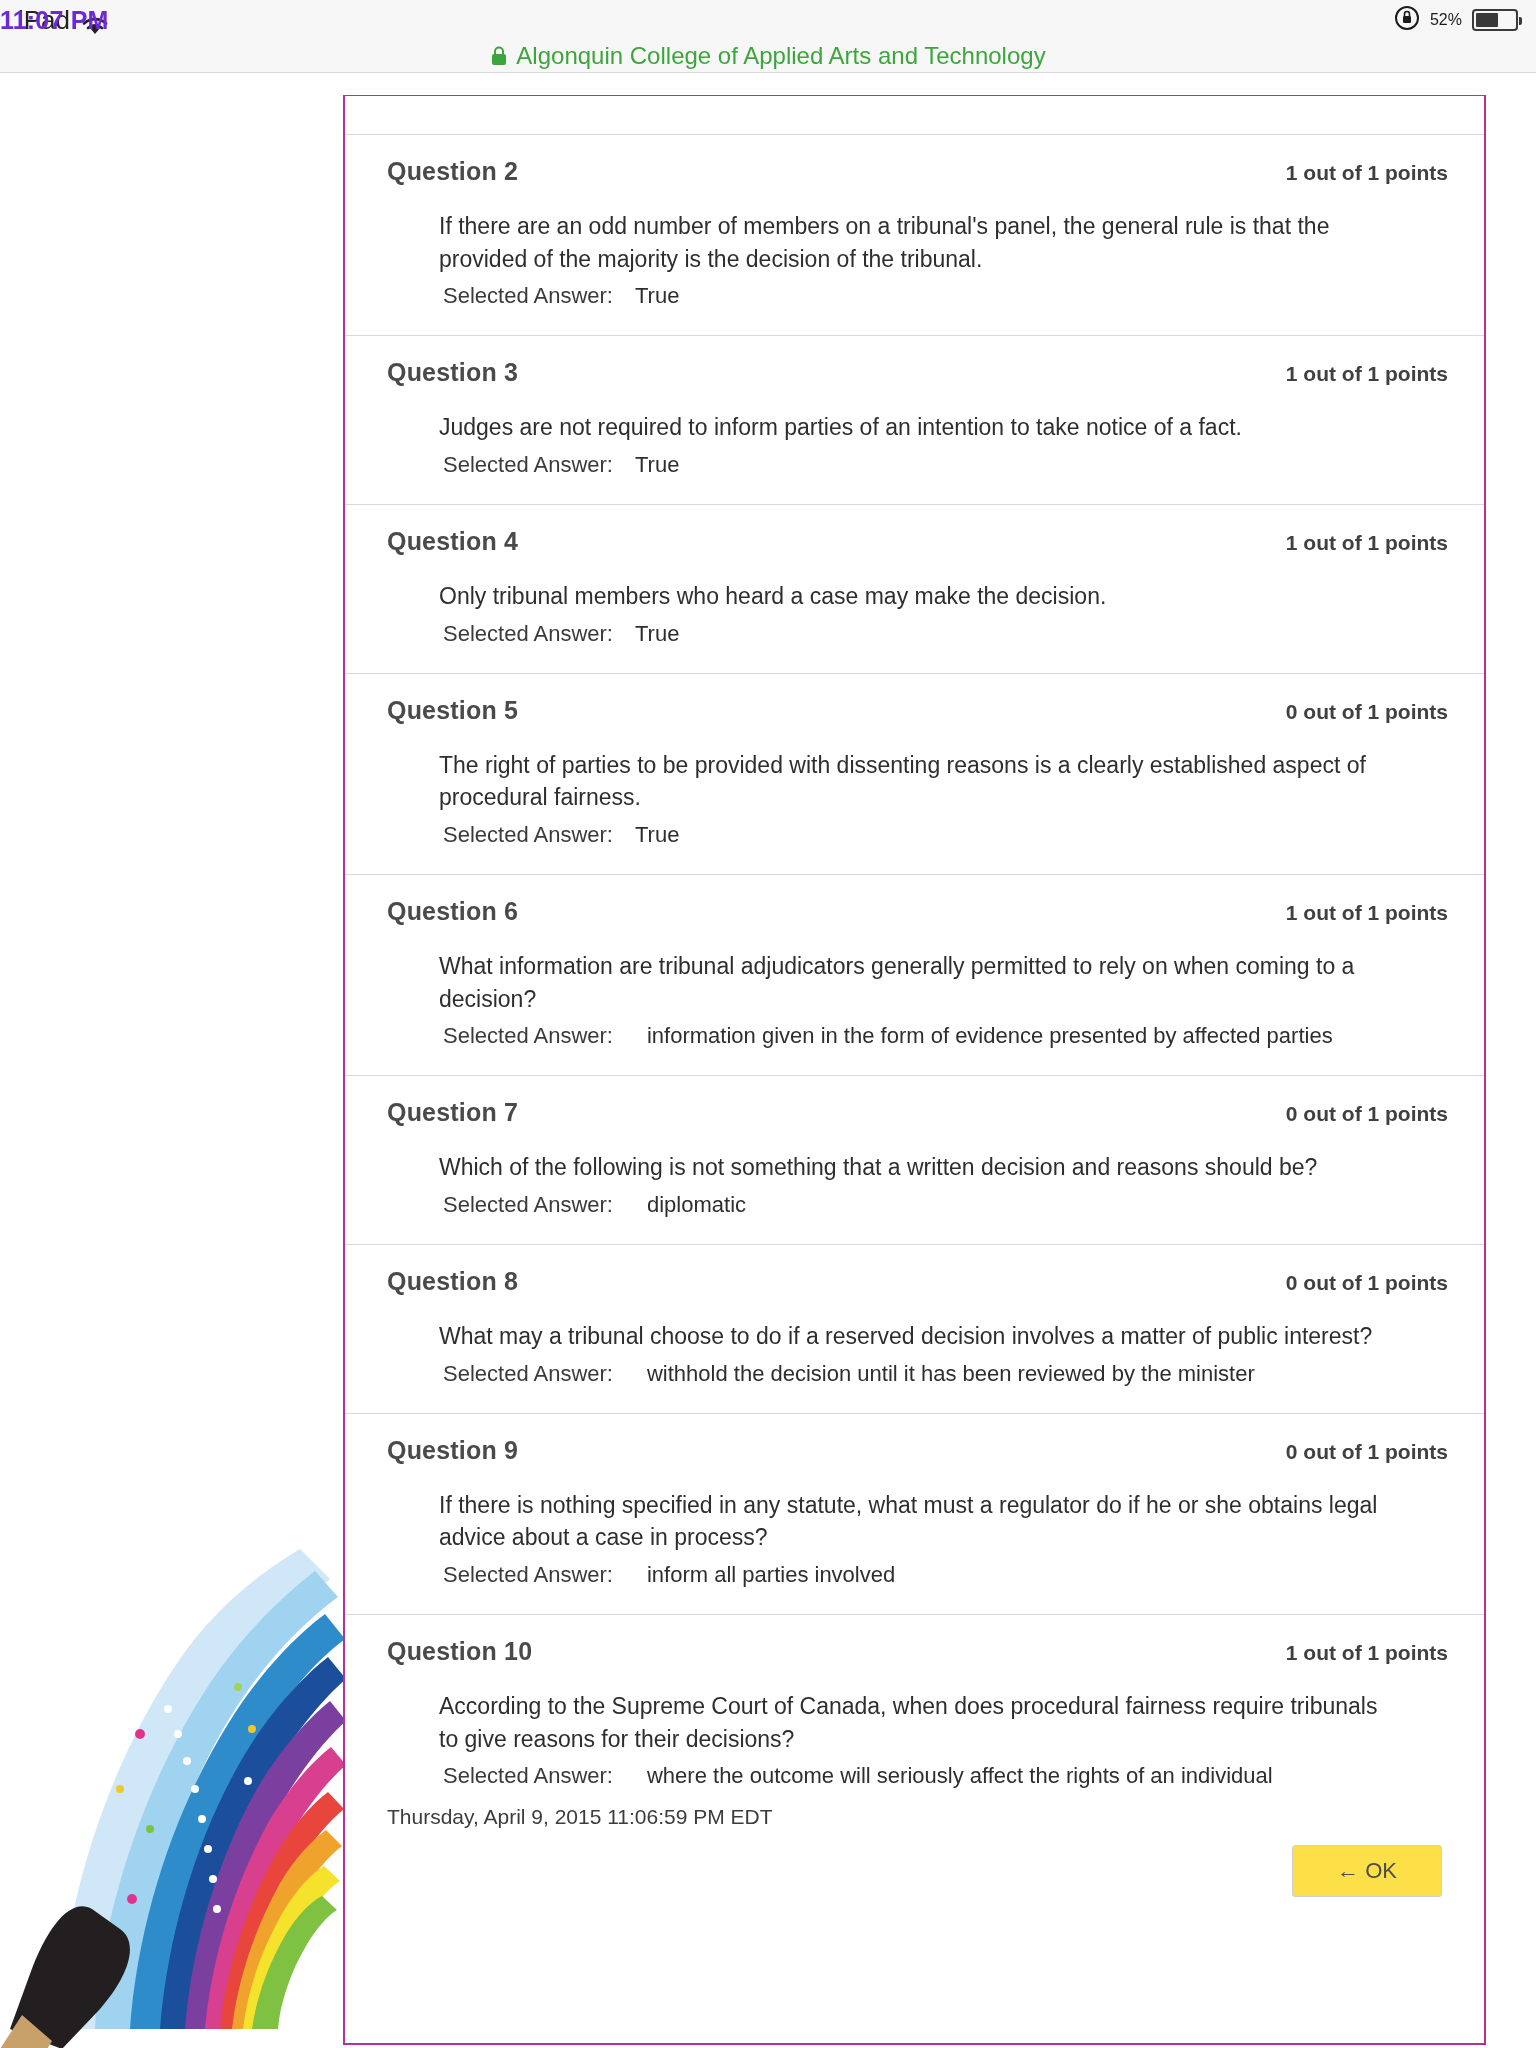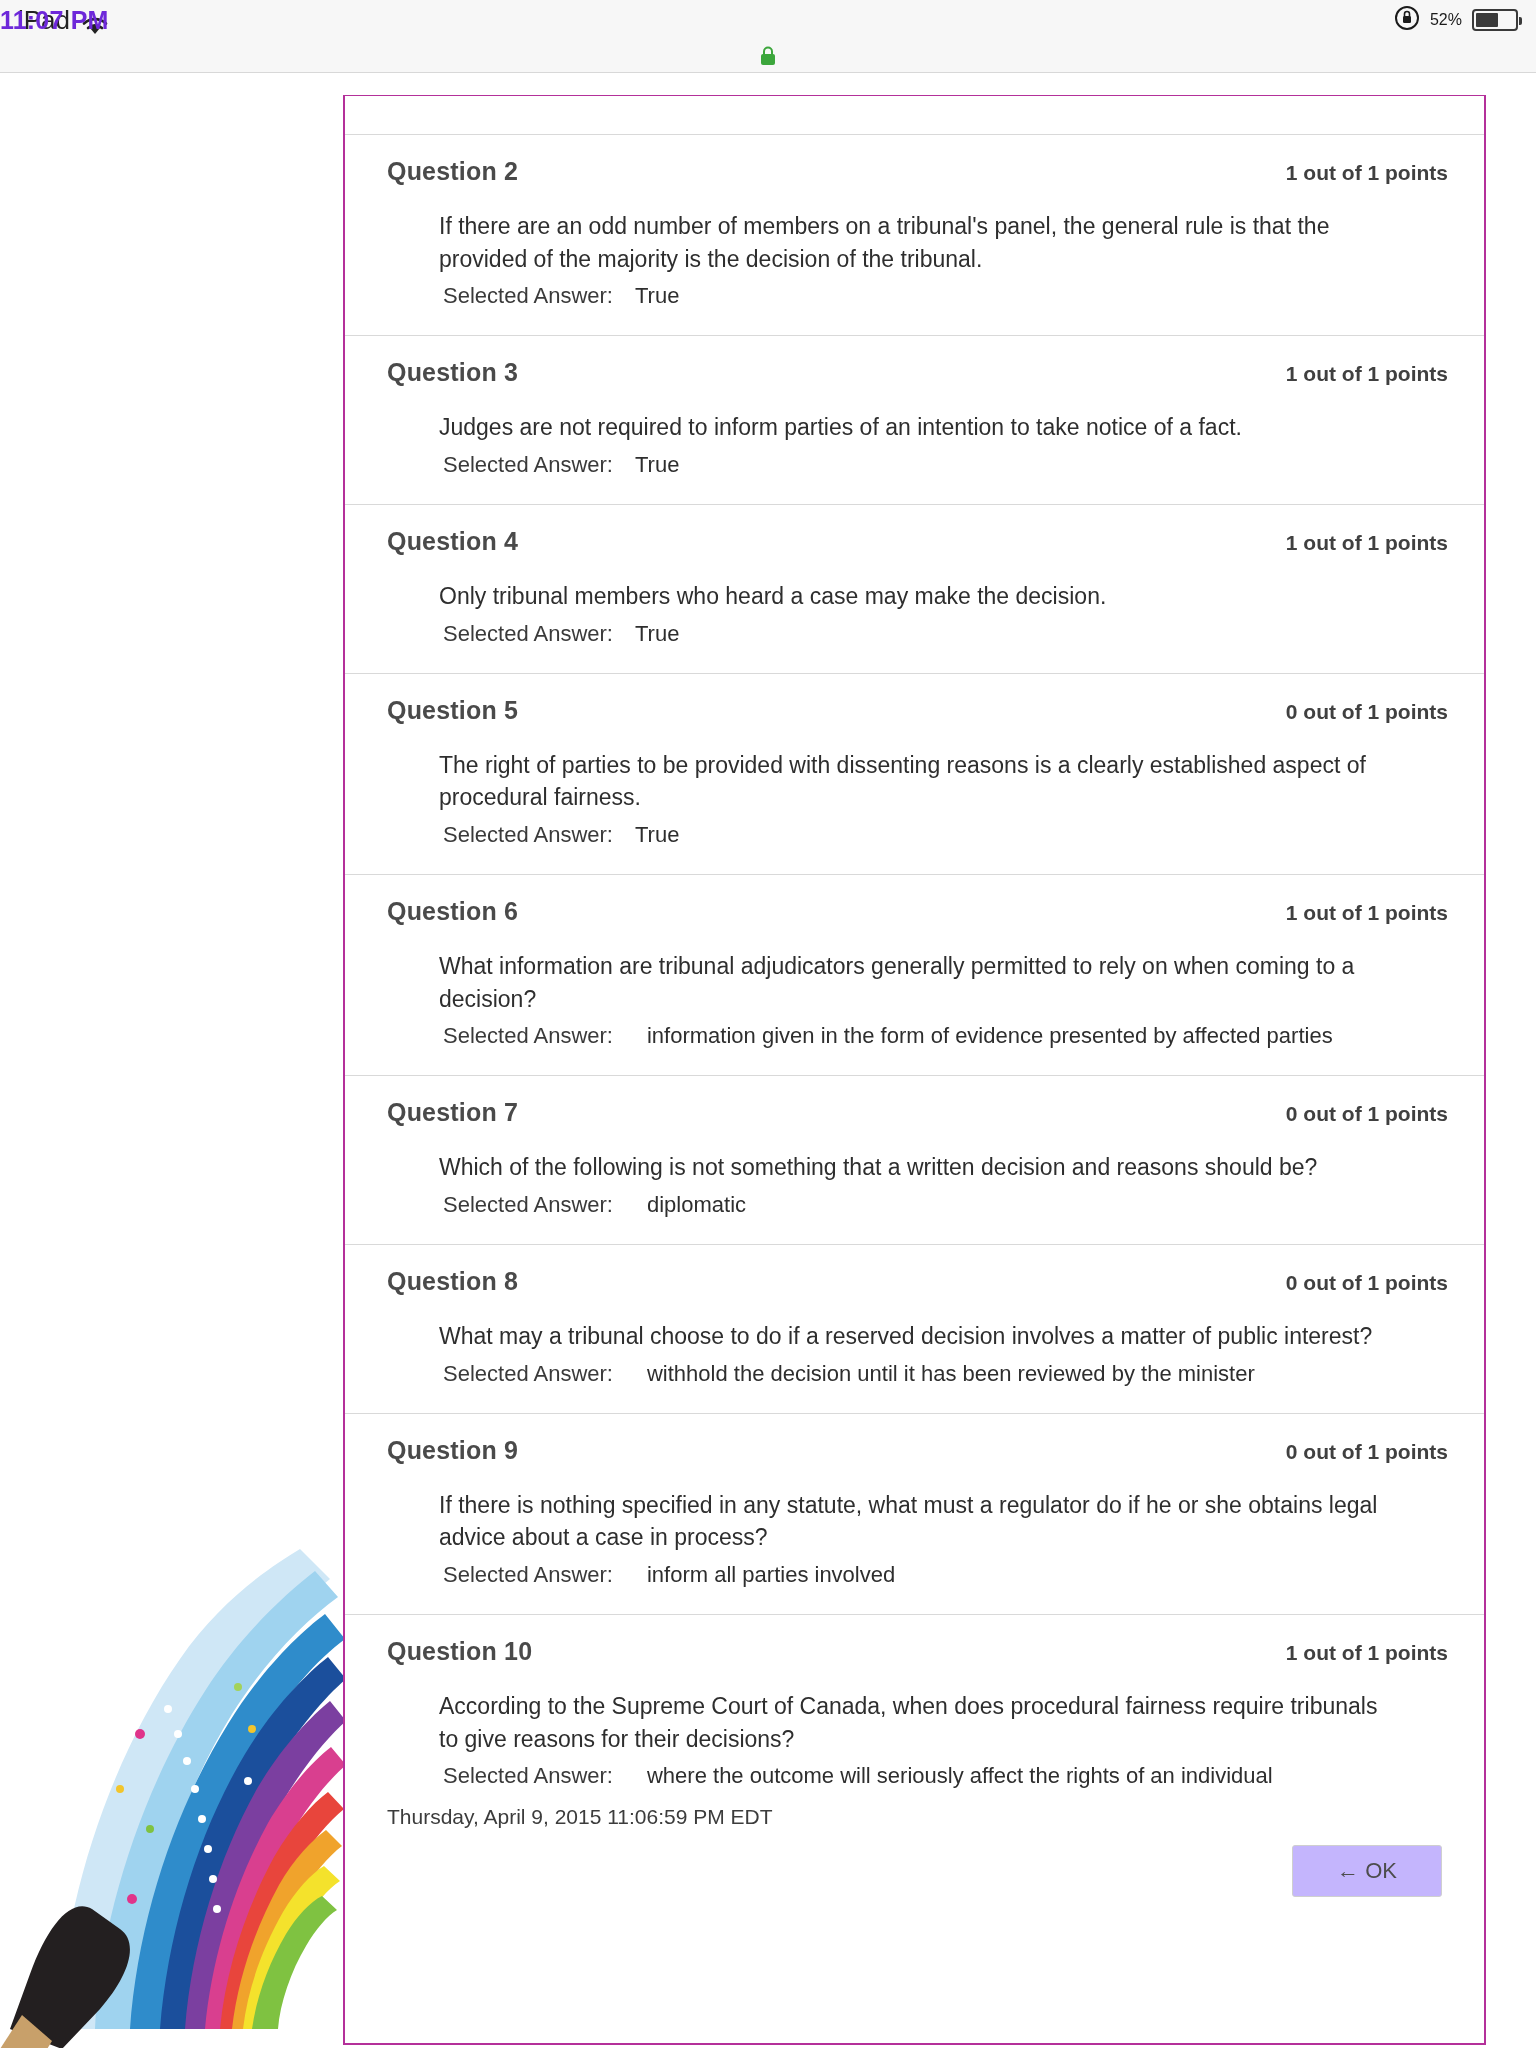--- a/index.html
+++ b/index.html
@@ -176,21 +176,21 @@
   }
   .footer {
     padding: 10px 42px 22px 42px;
     display: flex;
     justify-content: flex-end;
     align-items: flex-end;
     min-height: 72px;
     box-sizing: border-box;
   }
   .okbtn {
-    background: #c4b5fd;
+    background: #fde047;
     border: 1px solid #cfcfcf;
     border-radius: 3px;
     color: #4d4d4d;
     font-size: 22px;
     padding: 12px 26px;
     min-width: 96px;
     text-align: center;
     margin-left: 36px;
   }
   .last-block { border-bottom: none; padding-bottom: 6px; }
@@ -225,20 +225,21 @@
   </div>
 </div>
 
 <div class="titlebar">
   <span class="lock">
     <svg width="18" height="22" viewBox="0 0 18 22">
       <rect x="2" y="9" width="14" height="11" rx="2" fill="#3ca63c"></rect>
       <path d="M5 9 V6.5 a4 4 0 0 1 8 0 V9" fill="none" stroke="#3ca63c" stroke-width="2"></path>
     </svg>
   </span>
+  <span>Algonquin College of Applied Arts and Technology</span>
 </div>
 
 <div class="page">
 
   <svg class="deco" viewBox="0 0 350 620">
     <g>
       <path d="M60 600 C60 480 110 330 180 230 C220 172 270 138 300 120 L330 150 C300 175 255 215 220 270 C160 365 120 490 110 600 Z" fill="#cfe7f6"></path>
       <path d="M95 600 C100 485 145 355 205 262 C240 207 285 165 315 142 L338 168 C305 192 265 232 232 285 C178 372 142 490 136 600 Z" fill="#9fd3ef"></path>
       <path d="M130 600 C138 490 175 380 228 295 C260 243 298 205 325 185 L345 210 C318 230 285 266 256 315 C210 392 178 495 172 600 Z" fill="#2f8ccb"></path>
       <path d="M160 600 C168 500 200 400 245 325 C272 280 305 246 328 228 L346 250 C325 268 297 300 272 343 C233 411 205 505 200 600 Z" fill="#1b4f9c"></path>

